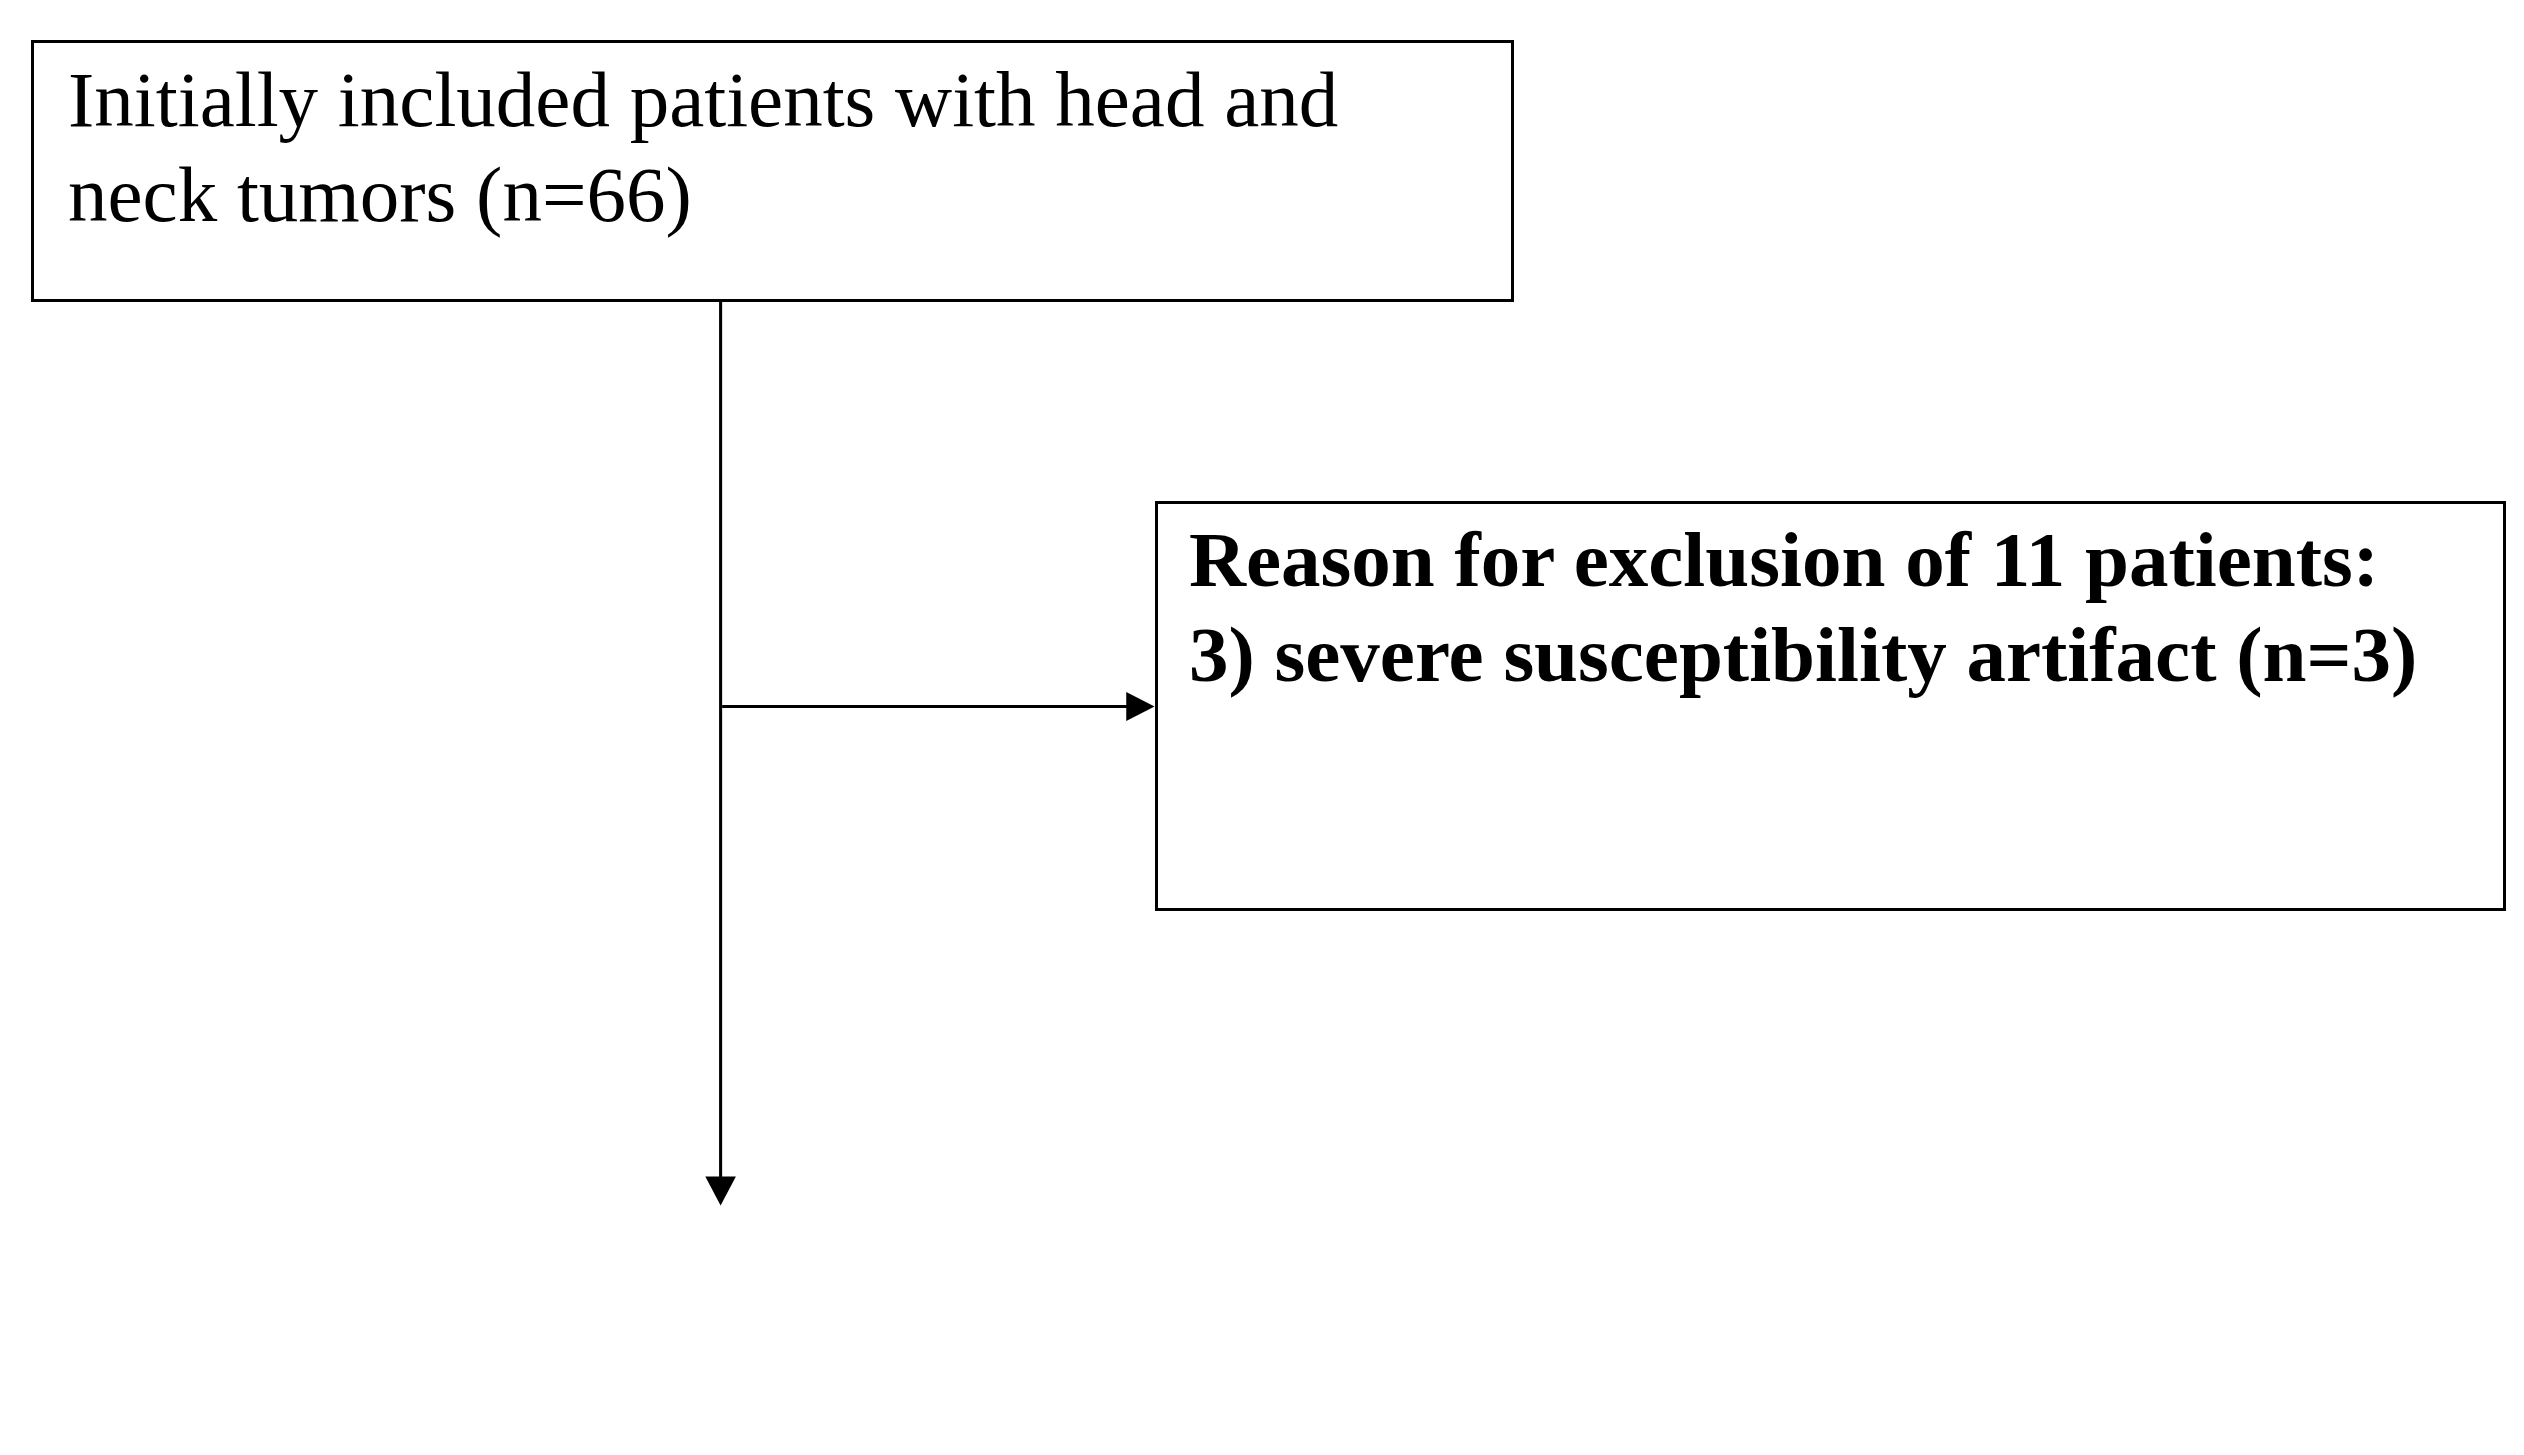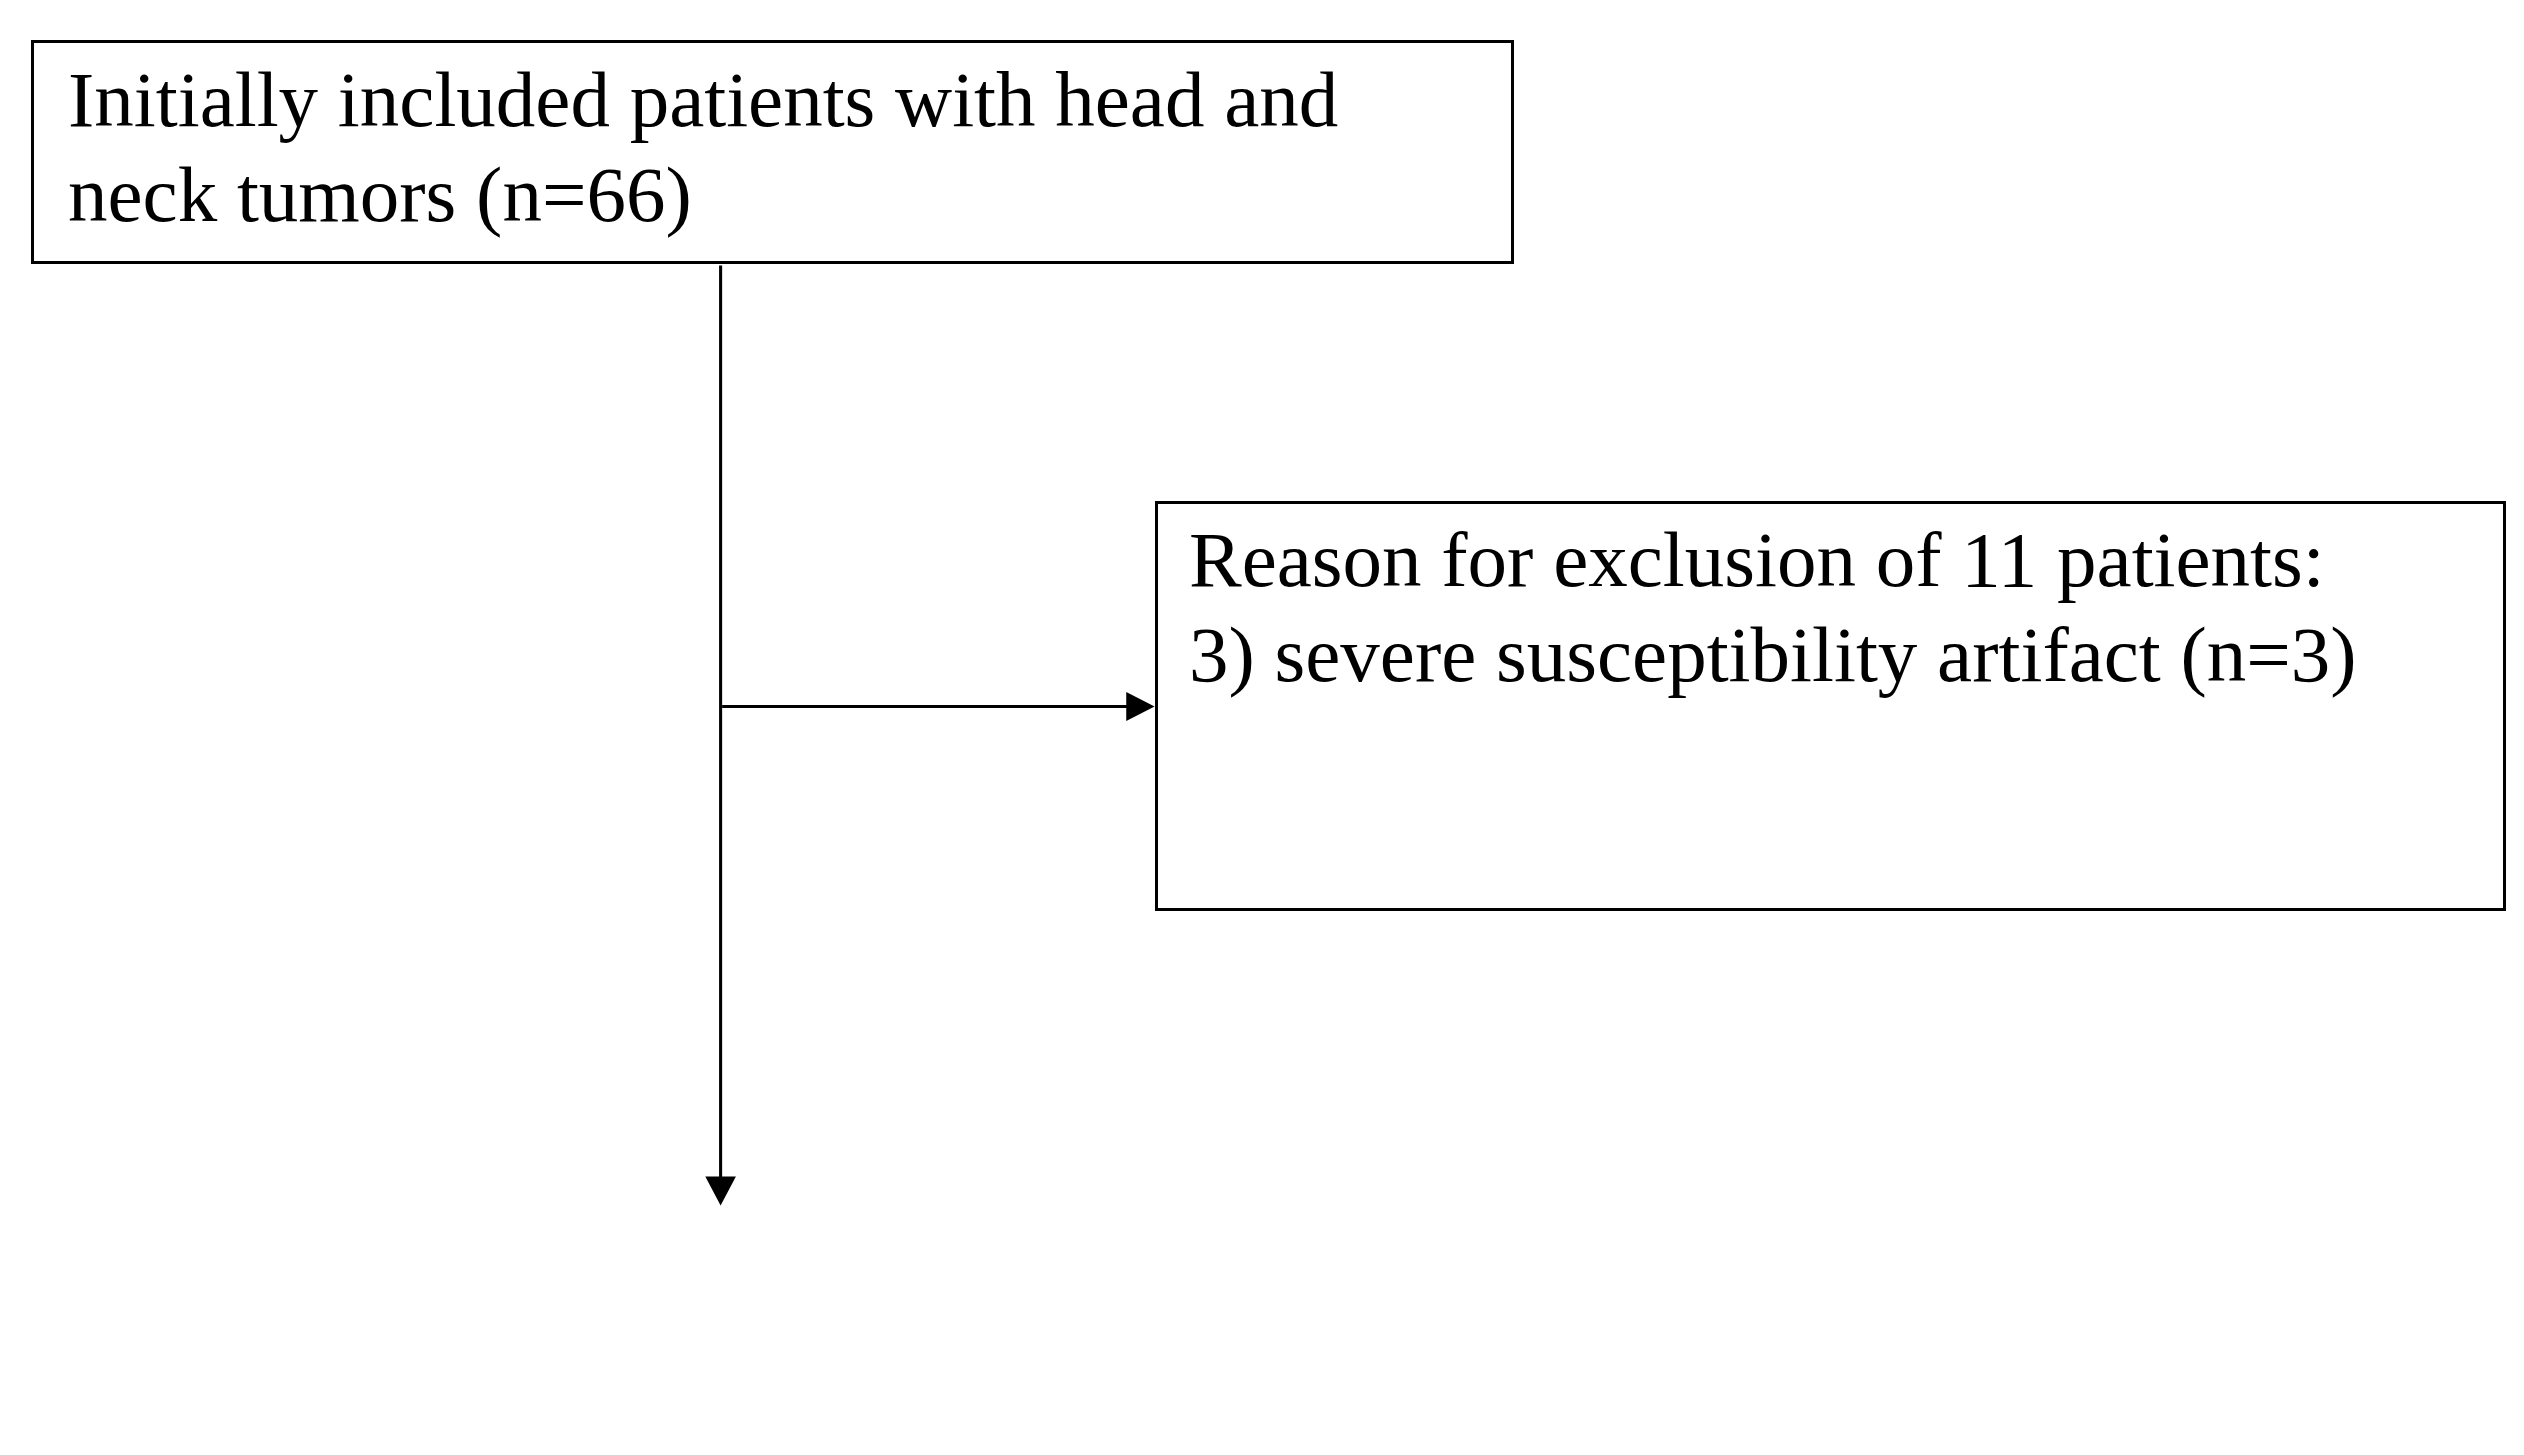--- a/index.html
+++ b/index.html
@@ -22,29 +22,30 @@
     border: 3.8px solid #000000;
     background: #ffffff;
     font-size: 79px;
     line-height: 95px;
     white-space: nowrap;
   }
   .box-initial {
     left: 31px;
     top: 40px;
     width: 1483px;
-    height: 224px;
+    height: 262px;
     padding: 9.2px 7.7px 0 34px;
   }
   .box-exclusion {
     left: 1155px;
     top: 501px;
     width: 1351px;
     height: 410px;
     padding: 7.7px 7.7px 0 31px;
+    font-weight: bold;
   }
   .box-final {
     left: 31px;
     top: 1207px;
     width: 1483px;
     height: 221px;
     padding: 9.2px 7.7px 0 34px;
   }
   .connector-svg {
     position: absolute;

